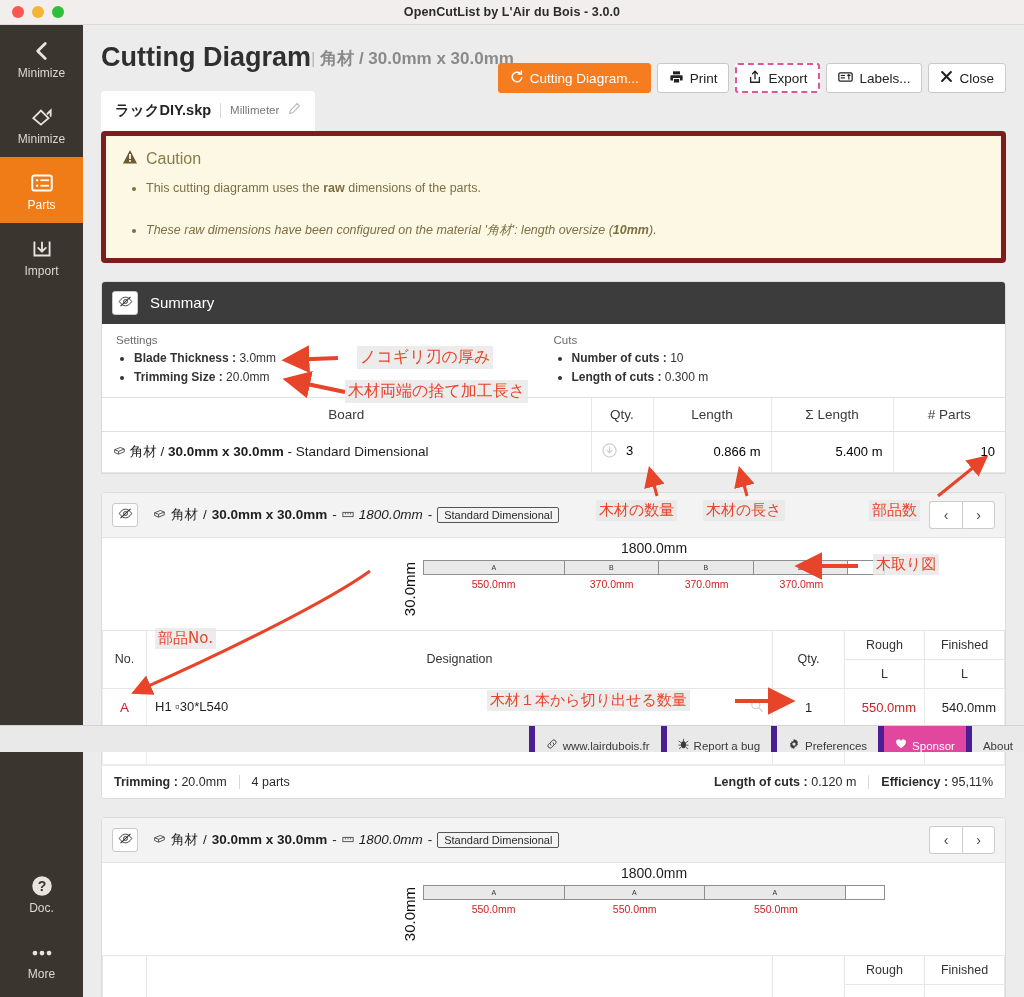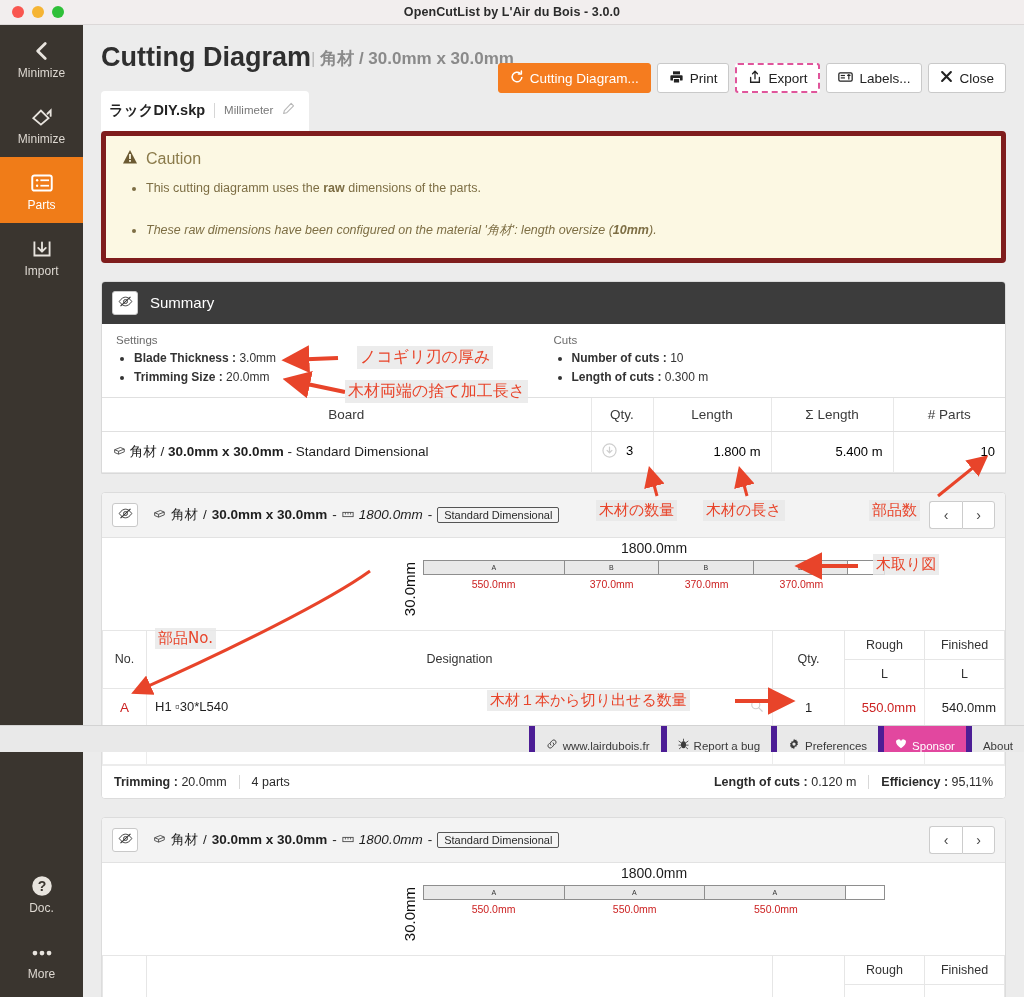--- a/index.html
+++ b/index.html
@@ -67,21 +67,21 @@
     height:30px; padding:0 11px; font-size:13.5px; color:#222;
     cursor:pointer; white-space:nowrap;
   }
   .btn.primary { background:#f57c1f; border-color:#f57c1f; color:#fff; font-weight:normal; }
   .btn.focus-dashed { border:2px dashed #e0559b; background:#fff;justify-content:space-between; }
   .btn svg { flex:0 0 auto; }
 
   
   .tabs { padding: 16px 0 0 18px; display:flex; align-items:flex-end; }
   .tab {
-    background:#fff; border-radius:4px 4px 0 0; padding:10px 14px 11px 8px;
+    background:#fff; border-radius:4px 4px 0 0; padding:10px 14px 11px 14px;
     display:flex; align-items:center; gap:9px; font-size:14px;
   }
   .tab .fname { font-weight:bold; color:#232323; font-size:14.5px; }
   .tab .divider { width:1px; height:15px; background:#d6d6d6; }
   .tab .unit { color:#787878; font-size:11.5px; }
 
   
   .content { padding: 0 18px; }
 
   
@@ -417,21 +417,21 @@
               </td>
               <td class="ctr">
                 <span class="dl-ico" style="float:left">
                   <svg width="15" height="15" viewBox="0 0 16 16">
                       <circle cx="8" cy="8" r="7" fill="none" stroke="#cfcfcf" stroke-width="1.3"></circle>
                       <path d="M8 4.3 L8 10.2 M5.4 7.8 L8 10.4 L10.6 7.8" fill="none" stroke="#cfcfcf" stroke-width="1.3" stroke-linecap="round" stroke-linejoin="round"></path>
                     </svg>
                 </span>
                 <span>3</span>
               </td>
-              <td class="num">1.800 m</td>
+              <td class="num">0.866 m</td>
               <td class="num">5.400 m</td>
               <td class="num">10</td>
             </tr>
           </tbody>
         </table>
       </div>
 
       <div class="panel">
         <div class="panel-head">
           <div class="eye-btn">

